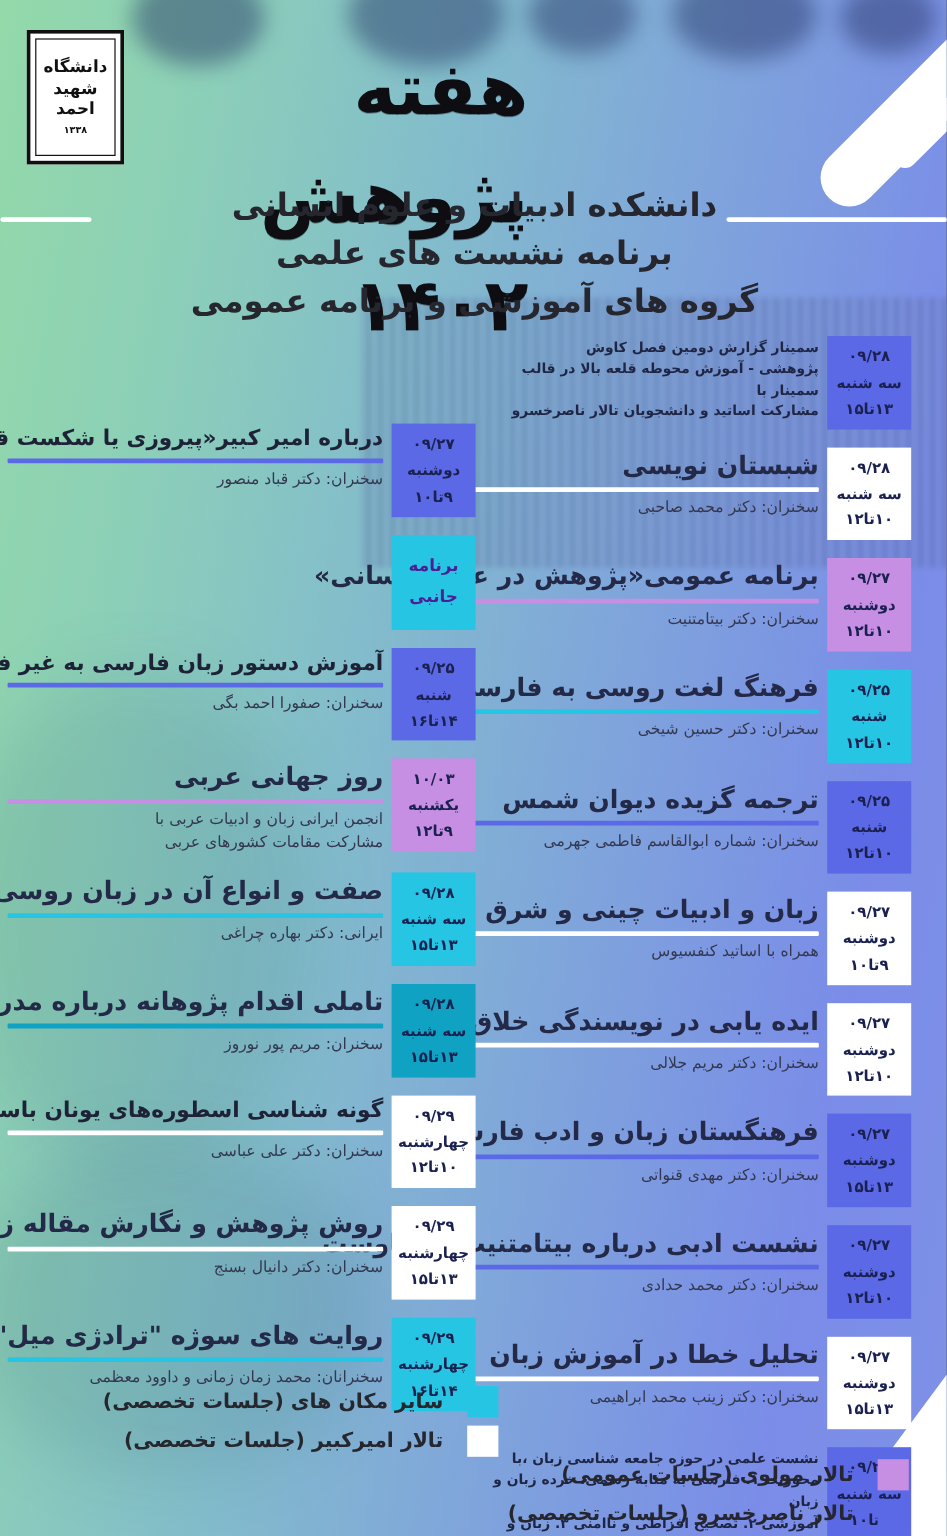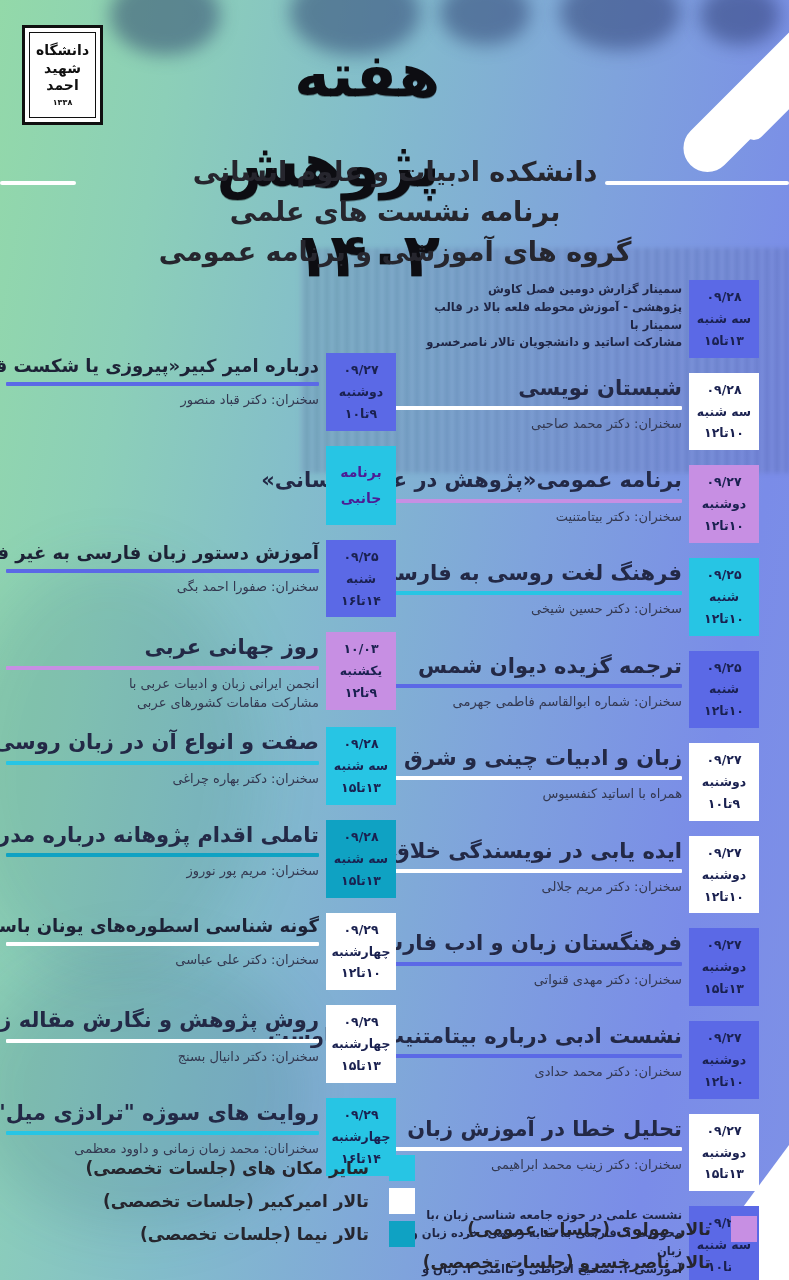--- a/index.html
+++ b/index.html
@@ -19,21 +19,21 @@
   
   .stripe-thick{position:absolute;top:65px;right:-85px;width:215px;height:48px;background:#fff;
                 border-radius:24px;transform:rotate(-45deg);}
   .stripe-thin{position:absolute;top:60px;right:-120px;width:190px;height:20px;background:#fff;
                border-radius:10px;transform:rotate(-45deg);}
   .line-l{position:absolute;left:0;top:181px;width:76px;height:4px;background:#fff;border-radius:2px;}
   .line-r{position:absolute;right:0;top:181px;width:184px;height:4px;background:#fff;border-radius:2px;}
   .corner{position:absolute;bottom:0;right:0;width:100px;height:135px;background:#fff;
           clip-path:polygon(100% 0,100% 100%,0 100%);}
   
-  .logo{position:absolute;left:22px;top:25px;width:81px;height:100px;background:#fff;
+  .logo{position:absolute;left:22px;top:25px;width:81px;height:112px;background:#fff;
         border:3px solid #101010;box-sizing:border-box;display:flex;align-items:center;justify-content:center;}
   .logo-inner{border:1px solid #101010;width:86%;height:90%;display:flex;flex-direction:column;
         align-items:center;justify-content:center;color:#101010;font-weight:bold;
         font-size:14px;line-height:1.25;text-align:center;}
   .logo-year{font-size:8px;margin-top:3px;letter-spacing:1px;}
   
   .title{position:absolute;left:95px;top:30px;width:345px;text-align:right;color:#0d0d12;
          font-size:60px;font-weight:800;line-height:1.5;text-shadow:0 1px 0 rgba(0,0,0,.35);}
   .subtitle{position:absolute;left:90px;top:152px;width:610px;text-align:center;color:#26262e;
             font-size:27px;font-weight:600;line-height:40px;}
@@ -287,21 +287,21 @@
     </div>
       <div class="entry">
       <div class="badge" style="background: rgb(39, 197, 228);">
           <div>۰۹/۲۸</div>
           <div>سه شنبه</div>
           <div>۱۳تا۱۵</div>
         </div>
       <div class="content">
         <div class="title-line">صفت و انواع آن در زبان روسی</div>
         <div class="underline" style="background: rgb(39, 197, 228);"></div>
-        <div class="speaker">سخنران: دکتر بهاره چراغی</div>
+        <div class="speaker">ایرانی: دکتر بهاره چراغی</div>
 
       </div>
     </div>
       <div class="entry">
       <div class="badge" style="background: rgb(15, 162, 195);">
           <div>۰۹/۲۸</div>
           <div>سه شنبه</div>
           <div>۱۳تا۱۵</div>
         </div>
       <div class="content">
@@ -354,24 +354,20 @@
 
   <div class="legend legend-left" id="legend-left">
       <div class="legend-row">
       <div class="swatch" style="background: rgb(39, 197, 228);"></div>
       <div class="legend-label">سایر مکان های (جلسات تخصصی)</div>
     </div>
       <div class="legend-row">
       <div class="swatch" style="background: rgb(255, 255, 255);"></div>
       <div class="legend-label">تالار امیرکبیر (جلسات تخصصی)</div>
     </div>
-      <div class="legend-row">
-      <div class="swatch" style="background: rgb(15, 162, 195);"></div>
-      <div class="legend-label">تالار نیما (جلسات تخصصی)</div>
-    </div>
     </div>
   <div class="legend legend-right" id="legend-right">
       <div class="legend-row">
       <div class="swatch" style="background: rgb(199, 143, 227);"></div>
       <div class="legend-label">تالار مولوی (جلسات عمومی)</div>
     </div>
       <div class="legend-row">
       <div class="swatch" style="background: rgb(91, 105, 230);"></div>
       <div class="legend-label">تالار ناصرخسرو (جلسات تخصصی)</div>
     </div>

